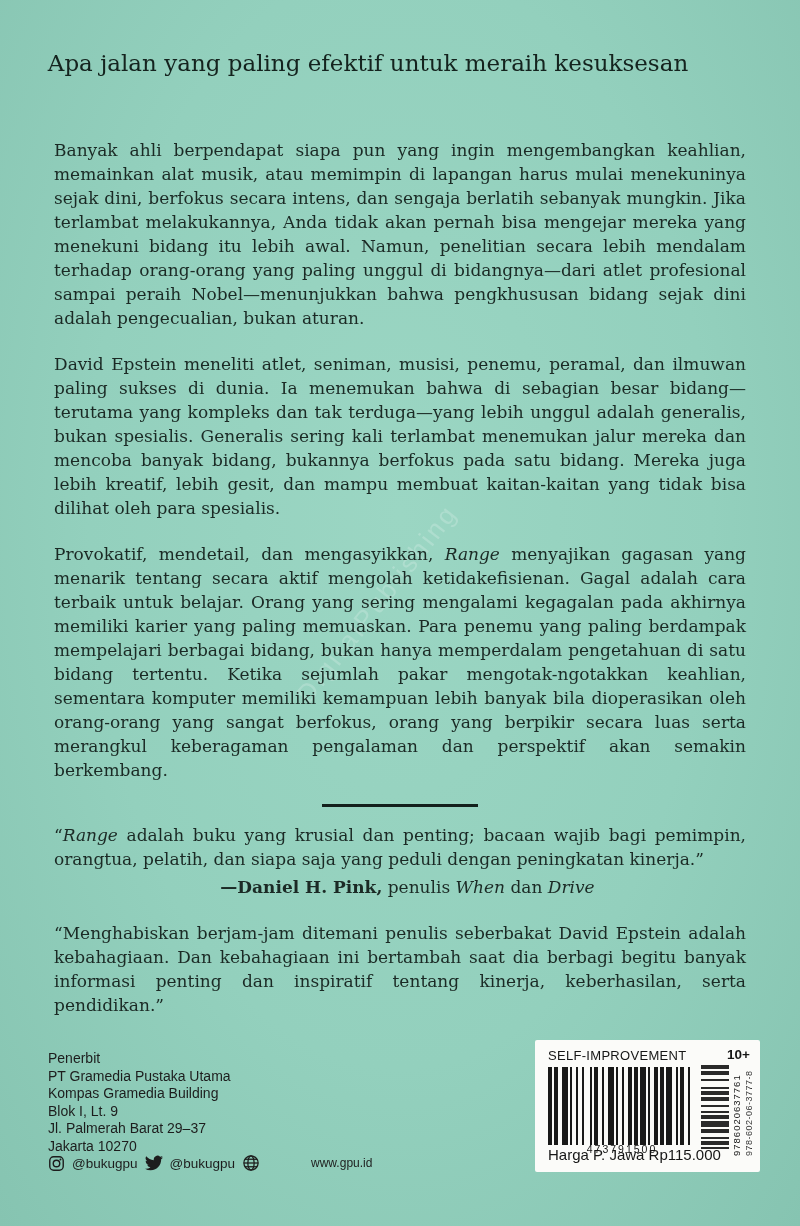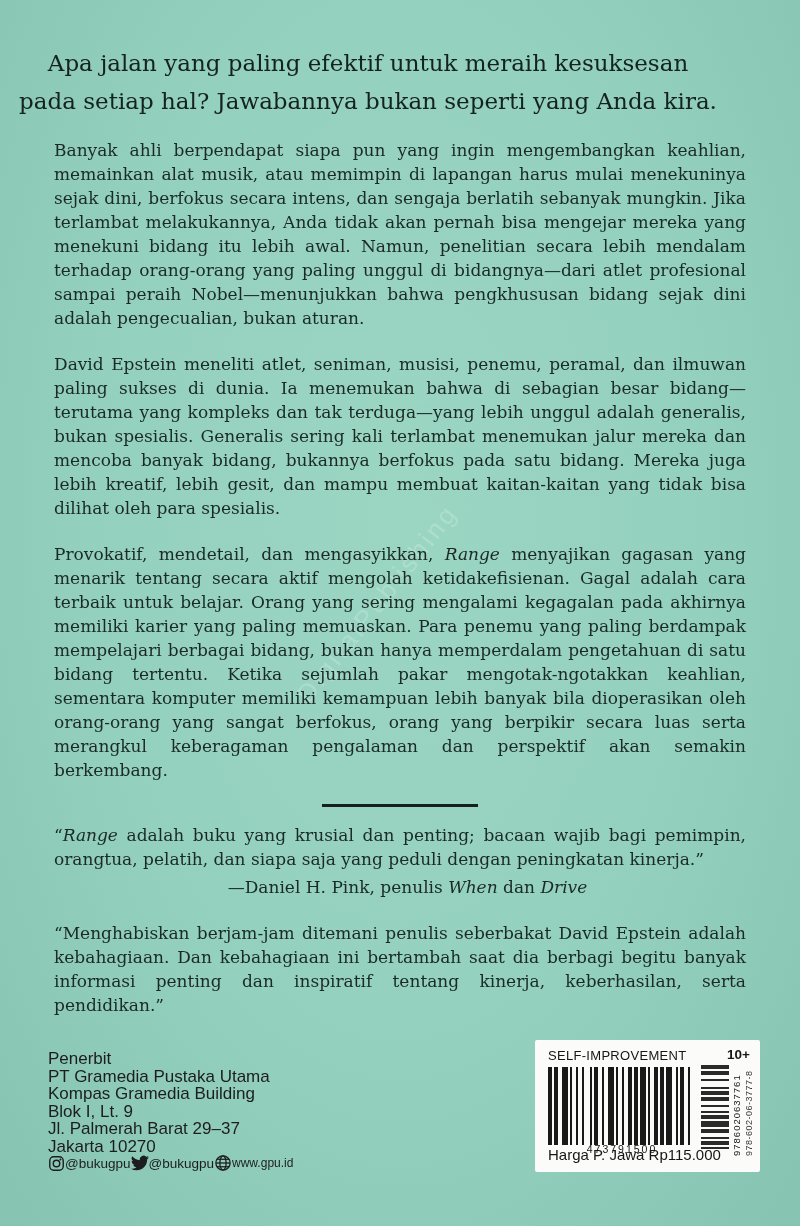--- a/index.html
+++ b/index.html
@@ -13,48 +13,48 @@
     position:absolute;top:44px;left:0;width:736px;
     text-align:center;font-size:23px;line-height:38px;color:#14231e;
   }
   .bodycol{
     position:absolute;top:138px;left:54px;width:692px;
     font-size:17px;line-height:24px;color:#1b2a25;
   }
   .para{text-align:justify;margin:0 0 22px 0;}
   .para:last-child{margin-bottom:0;}
   .i{font-style:italic;}
-  .b{font-weight:normal;margin-left:15px;}
+  .b{font-weight:bold;margin-left:15px;}
   .divider{
     border:none;border-top:3px solid #13201c;width:156px;
     margin:16px auto 16px auto;
   }
   .quote{margin:0 0 22px 0;}
   .quote-text{text-align:justify;}
   .quote-attr{text-align:center;margin-top:4px;}
   .watermark{
     position:absolute;left:290px;top:690px;width:400px;
     transform:rotate(-52deg);transform-origin:0 0;
     font-size:26px;letter-spacing:3px;color:rgba(255,255,255,0.20);
     font-family:"Liberation Sans",sans-serif;pointer-events:none;
   }
   
   .publisher{
     position:absolute;left:48px;top:1050px;
     font-family:"Liberation Sans",sans-serif;
-    font-size:17px;line-height:17.5px;color:#1d1d1d;
+    font-size:14px;line-height:17.5px;color:#1d1d1d;
   }
   .social{
     position:absolute;left:48px;top:1154px;
-    display:flex;align-items:center;
+    display:flex;align-items:center;gap:7px;
     font-family:"Liberation Sans",sans-serif;font-size:13.5px;color:#1d1d1d;
   }
   .social .icon{display:inline-flex;align-items:center;}
   .social svg{display:block;}
-  .social .site{font-size:12px;}
+  .social .site{font-size:12px;margin-left:44px;}
   
   .bbox{
     position:absolute;left:535px;top:1040px;width:225px;height:132px;
     background:#fbfbf9;border-radius:2px;
     font-family:"Liberation Sans",sans-serif;color:#161616;
   }
   .bbox .category{position:absolute;top:8px;left:13px;font-size:13px;letter-spacing:.3px;}
   .bbox .age{position:absolute;top:7px;right:10px;font-size:13.5px;font-weight:bold;}
   .bc-main{position:absolute;left:13px;top:27px;width:148px;height:78px;display:flex;overflow:hidden;}
   .bc-main .bar{background:#191919;height:100%;flex:none;}
@@ -69,21 +69,20 @@
     transform:rotate(-90deg);transform-origin:0 0;font-size:9px;letter-spacing:.5px;white-space:nowrap;color:#3a3a3a;}
   .price{position:absolute;left:13px;bottom:9px;font-size:15px;}
 </style>
 </head>
 <body>
 
 <div class="cover">
 
   <div class="headline">
     <div>Apa jalan yang paling efektif untuk meraih kesuksesan</div>
-    <div>pada setiap hal? Jawabannya bukan seperti yang Anda kira.</div>
   </div>
 
   <div class="watermark">DigitalPublishing</div>
 
   <div class="bodycol">
     <p class="para"><span>Banyak ahli berpendapat siapa pun yang ingin mengembangkan keahlian, memainkan alat musik, atau memimpin di lapangan harus mulai menekuninya sejak dini, berfokus secara intens, dan sengaja berlatih sebanyak mungkin. Jika terlambat melakukannya, Anda tidak akan pernah bisa mengejar mereka yang menekuni bidang itu lebih awal. Namun, penelitian secara lebih mendalam terhadap orang-orang yang paling unggul di bidangnya—dari atlet profesional sampai peraih Nobel—menunjukkan bahwa pengkhususan bidang sejak dini adalah pengecualian, bukan aturan.</span></p>
     <p class="para"><span>David Epstein meneliti atlet, seniman, musisi, penemu, peramal, dan ilmuwan paling sukses di dunia. Ia menemukan bahwa di sebagian besar bidang—terutama yang kompleks dan tak terduga—yang lebih unggul adalah generalis, bukan spesialis. Generalis sering kali terlambat menemukan jalur mereka dan mencoba banyak bidang, bukannya berfokus pada satu bidang. Mereka juga lebih kreatif, lebih gesit, dan mampu membuat kaitan-kaitan yang tidak bisa dilihat oleh para spesialis.</span></p>
     <p class="para"><span>Provokatif, mendetail, dan mengasyikkan, </span><span class="i">Range</span><span> menyajikan gagasan yang menarik tentang secara aktif mengolah ketidakefisienan. Gagal adalah cara terbaik untuk belajar. Orang yang sering mengalami kegagalan pada akhirnya memiliki karier yang paling memuaskan. Para penemu yang paling berdampak mempelajari berbagai bidang, bukan hanya memperdalam pengetahuan di satu bidang tertentu. Ketika sejumlah pakar mengotak-ngotakkan keahlian, sementara komputer memiliki kemampuan lebih banyak bila dioperasikan oleh orang-orang yang sangat berfokus, orang yang berpikir secara luas serta merangkul keberagaman pengalaman dan perspektif akan semakin berkembang.</span></p>
 
     <hr class="divider">

